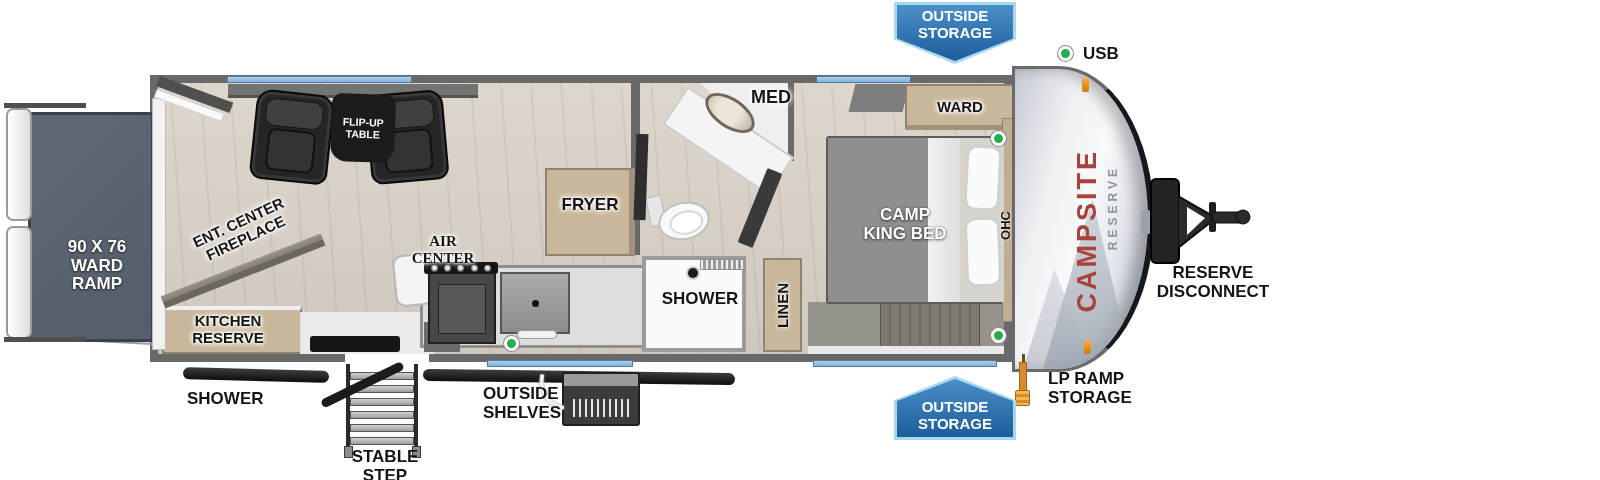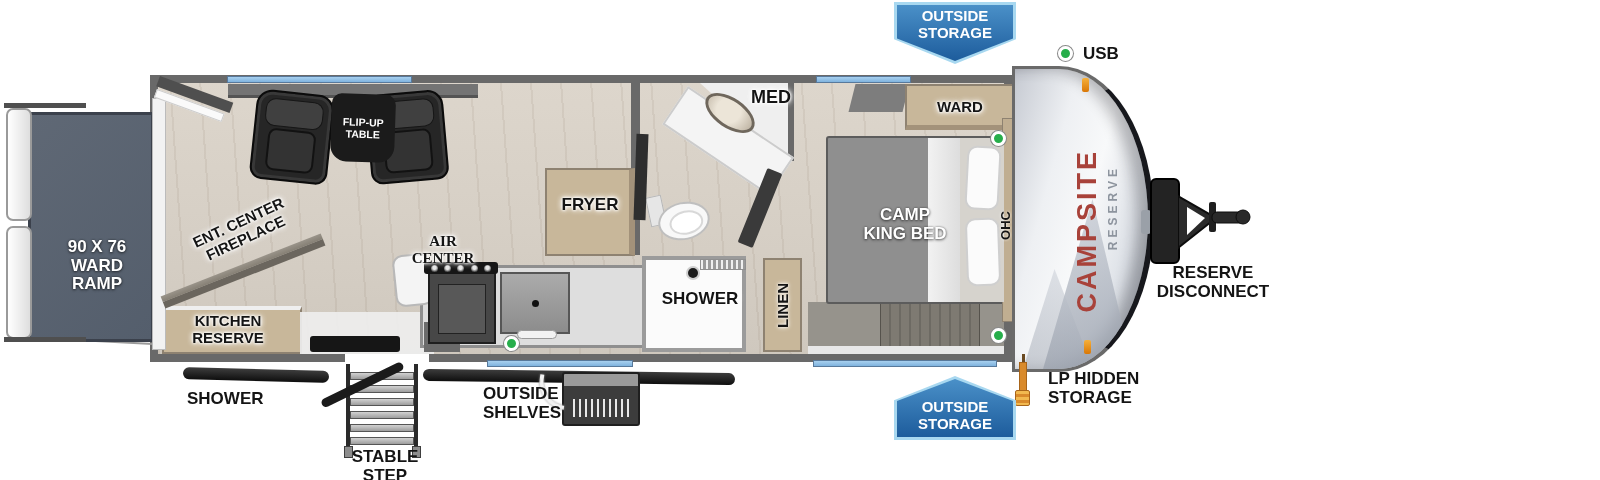--- a/index.html
+++ b/index.html
@@ -289,21 +289,21 @@
     </div>
   </div>
 
   <div class="abs usb-dot" style="left:1058px;top:46px;"></div>
   <div class="lbl lbl--lg lbl--left lbl--plain" style="left:1083px;top:45px;">USB</div>
 
   <div class="abs" style="left:1022px;top:354px;width:3px;height:12px;background:#6a4a22;z-index:20;"></div>
   <div class="abs lp-pipe"></div>
   <div class="abs lp-conn"></div>
   <div class="lbl lbl--lg lbl--left lbl--plain" style="left:1048px;top:370px;">
-    <span>LP HIDDEN</span>
+    <span>LP RAMP</span>
     <span>STORAGE</span>
   </div>
 
   <div class="abs awn-bar" style="left:183px;top:369px;width:146px;transform:rotate(1.5deg);"></div>
   <div class="abs awn-bar" style="left:423px;top:371px;width:312px;transform:rotate(0.8deg);"></div>
   <div class="lbl lbl--lg lbl--left lbl--plain" style="left:187px;top:390px;">SHOWER</div>
 
   <div class="abs rail" style="left:346px;top:364px;height:84px;"></div>
   <div class="abs rail" style="left:414px;top:364px;height:84px;"></div>
   <div class="abs rung" style="top:372px;"></div>

